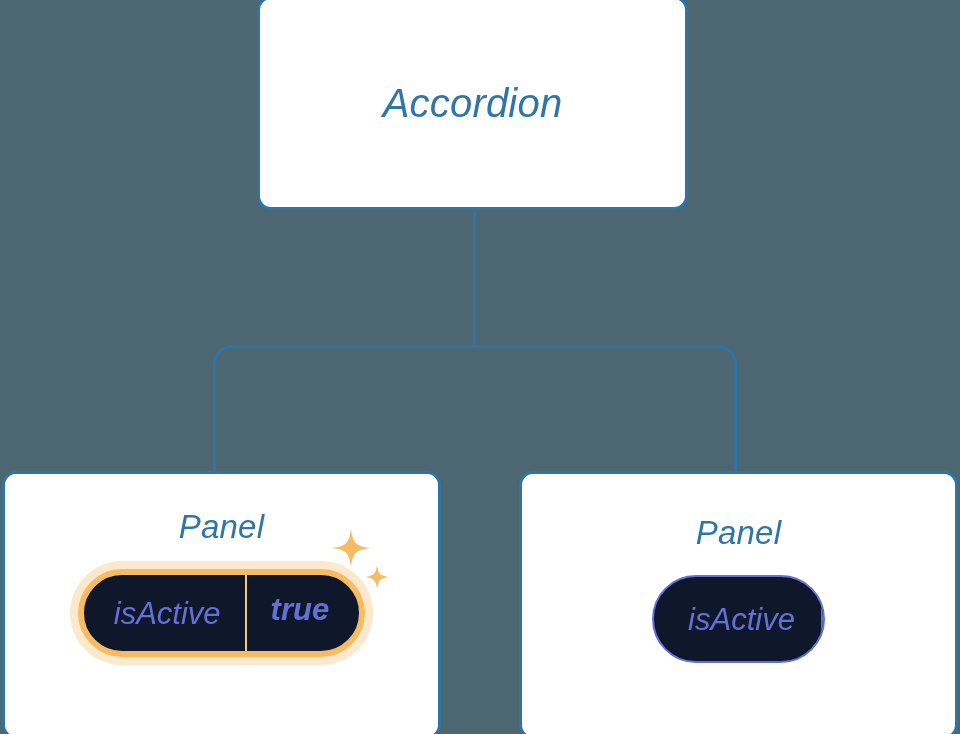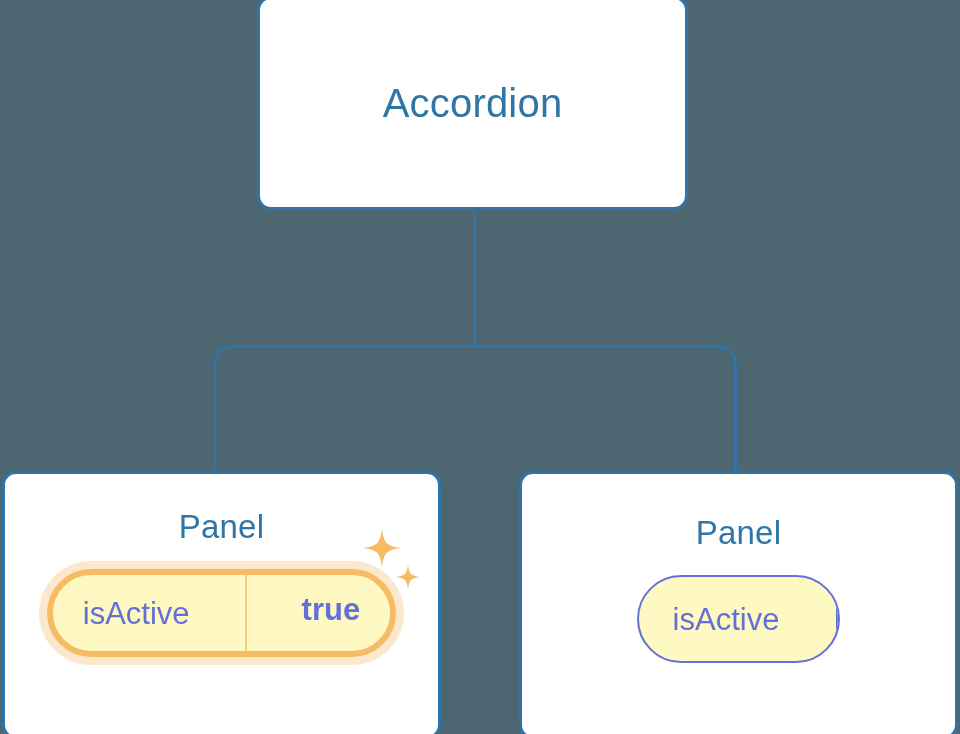--- a/index.html
+++ b/index.html
@@ -11,20 +11,21 @@
     width: 960px;
     height: 734px;
     background: #4c6772;
     font-family: "Liberation Sans", sans-serif;
     overflow: hidden;
   }
   #stage {
     position: relative;
     width: 886px;
     height: 734px;
+    font-style: italic;
   }
 
   
   #connectors {
     position: absolute;
     left: 0;
     top: 0;
     width: 960px;
     height: 734px;
     pointer-events: none;
@@ -89,23 +90,22 @@
   .node-card.panel-right .pill-wrap {
     margin-top: 26px;
   }
 
   .pill {
     display: flex;
     align-items: stretch;
     height: 88px;
     border-radius: 999px;
     box-sizing: border-box;
-    background: #fef9c3;
+    background: #0f172a;
     overflow: hidden;
-    gap: 31px;
   }
   .pill.plain {
     border: 2px solid #6370d8;
   }
   .pill.highlight {
     border: 6px solid #f7bb63;
     box-shadow: 0 0 0 8px rgba(247, 187, 99, 0.32);
   }
 
   .pill-cell {

